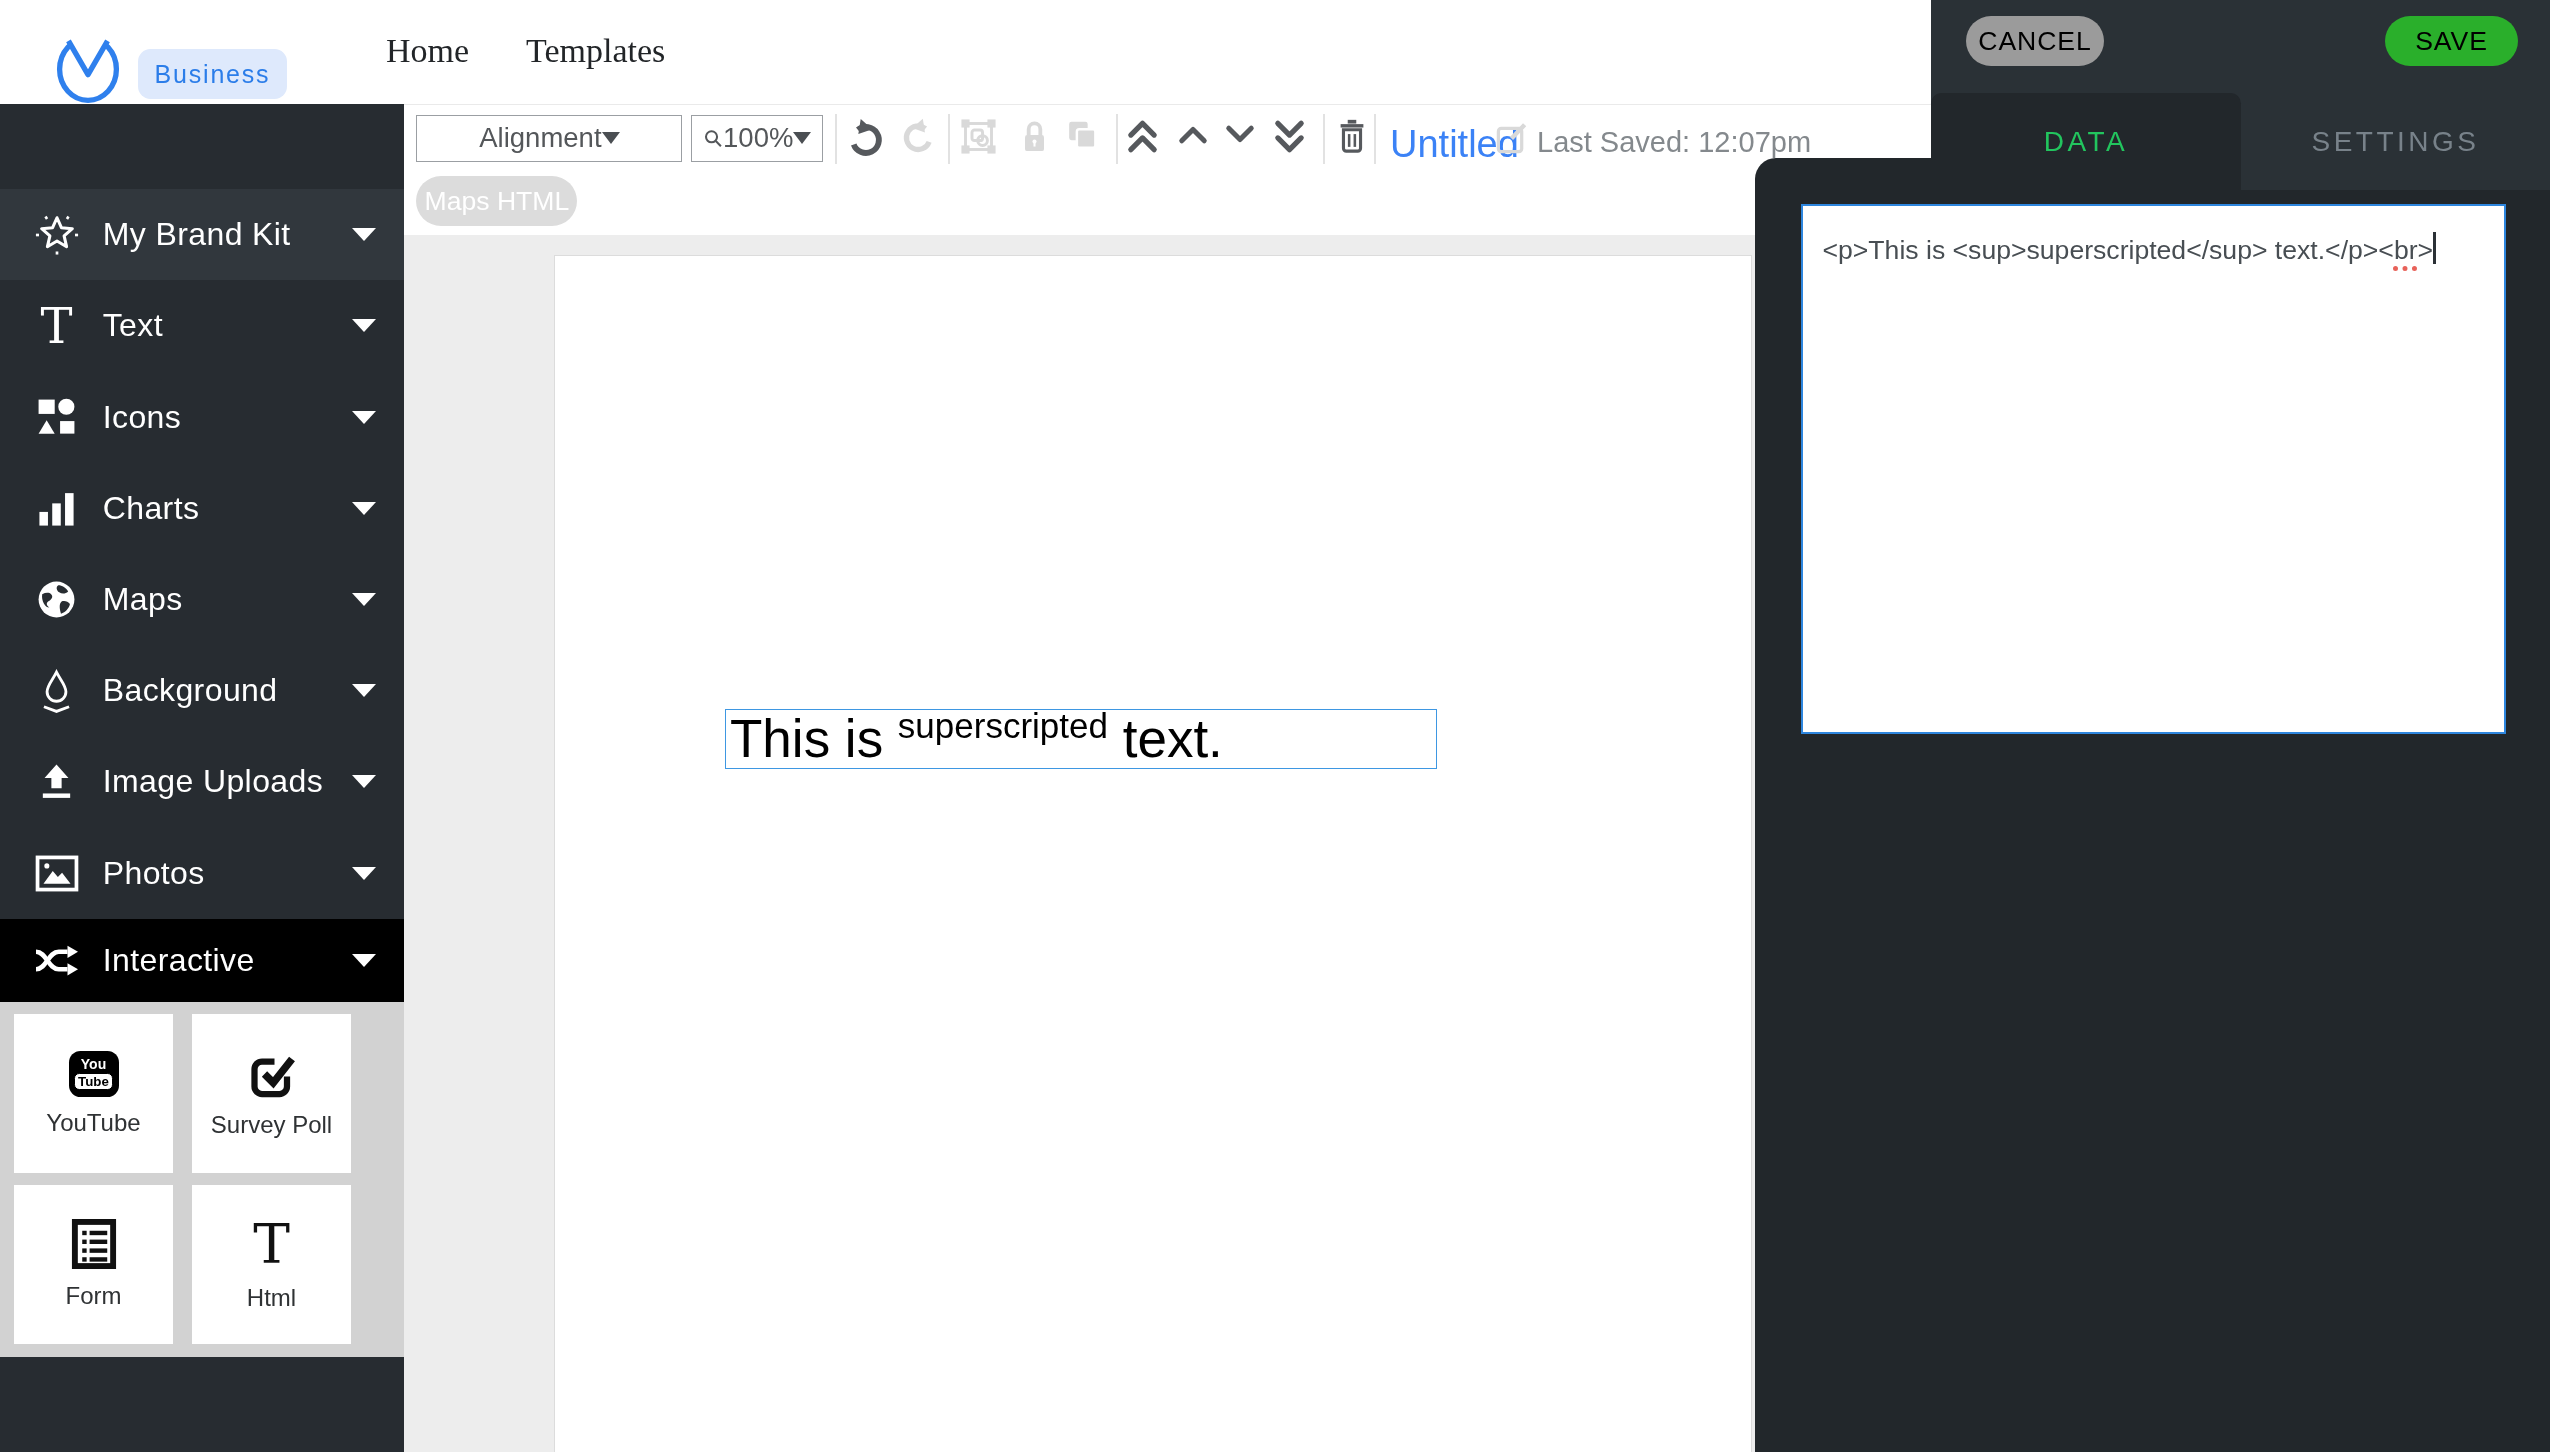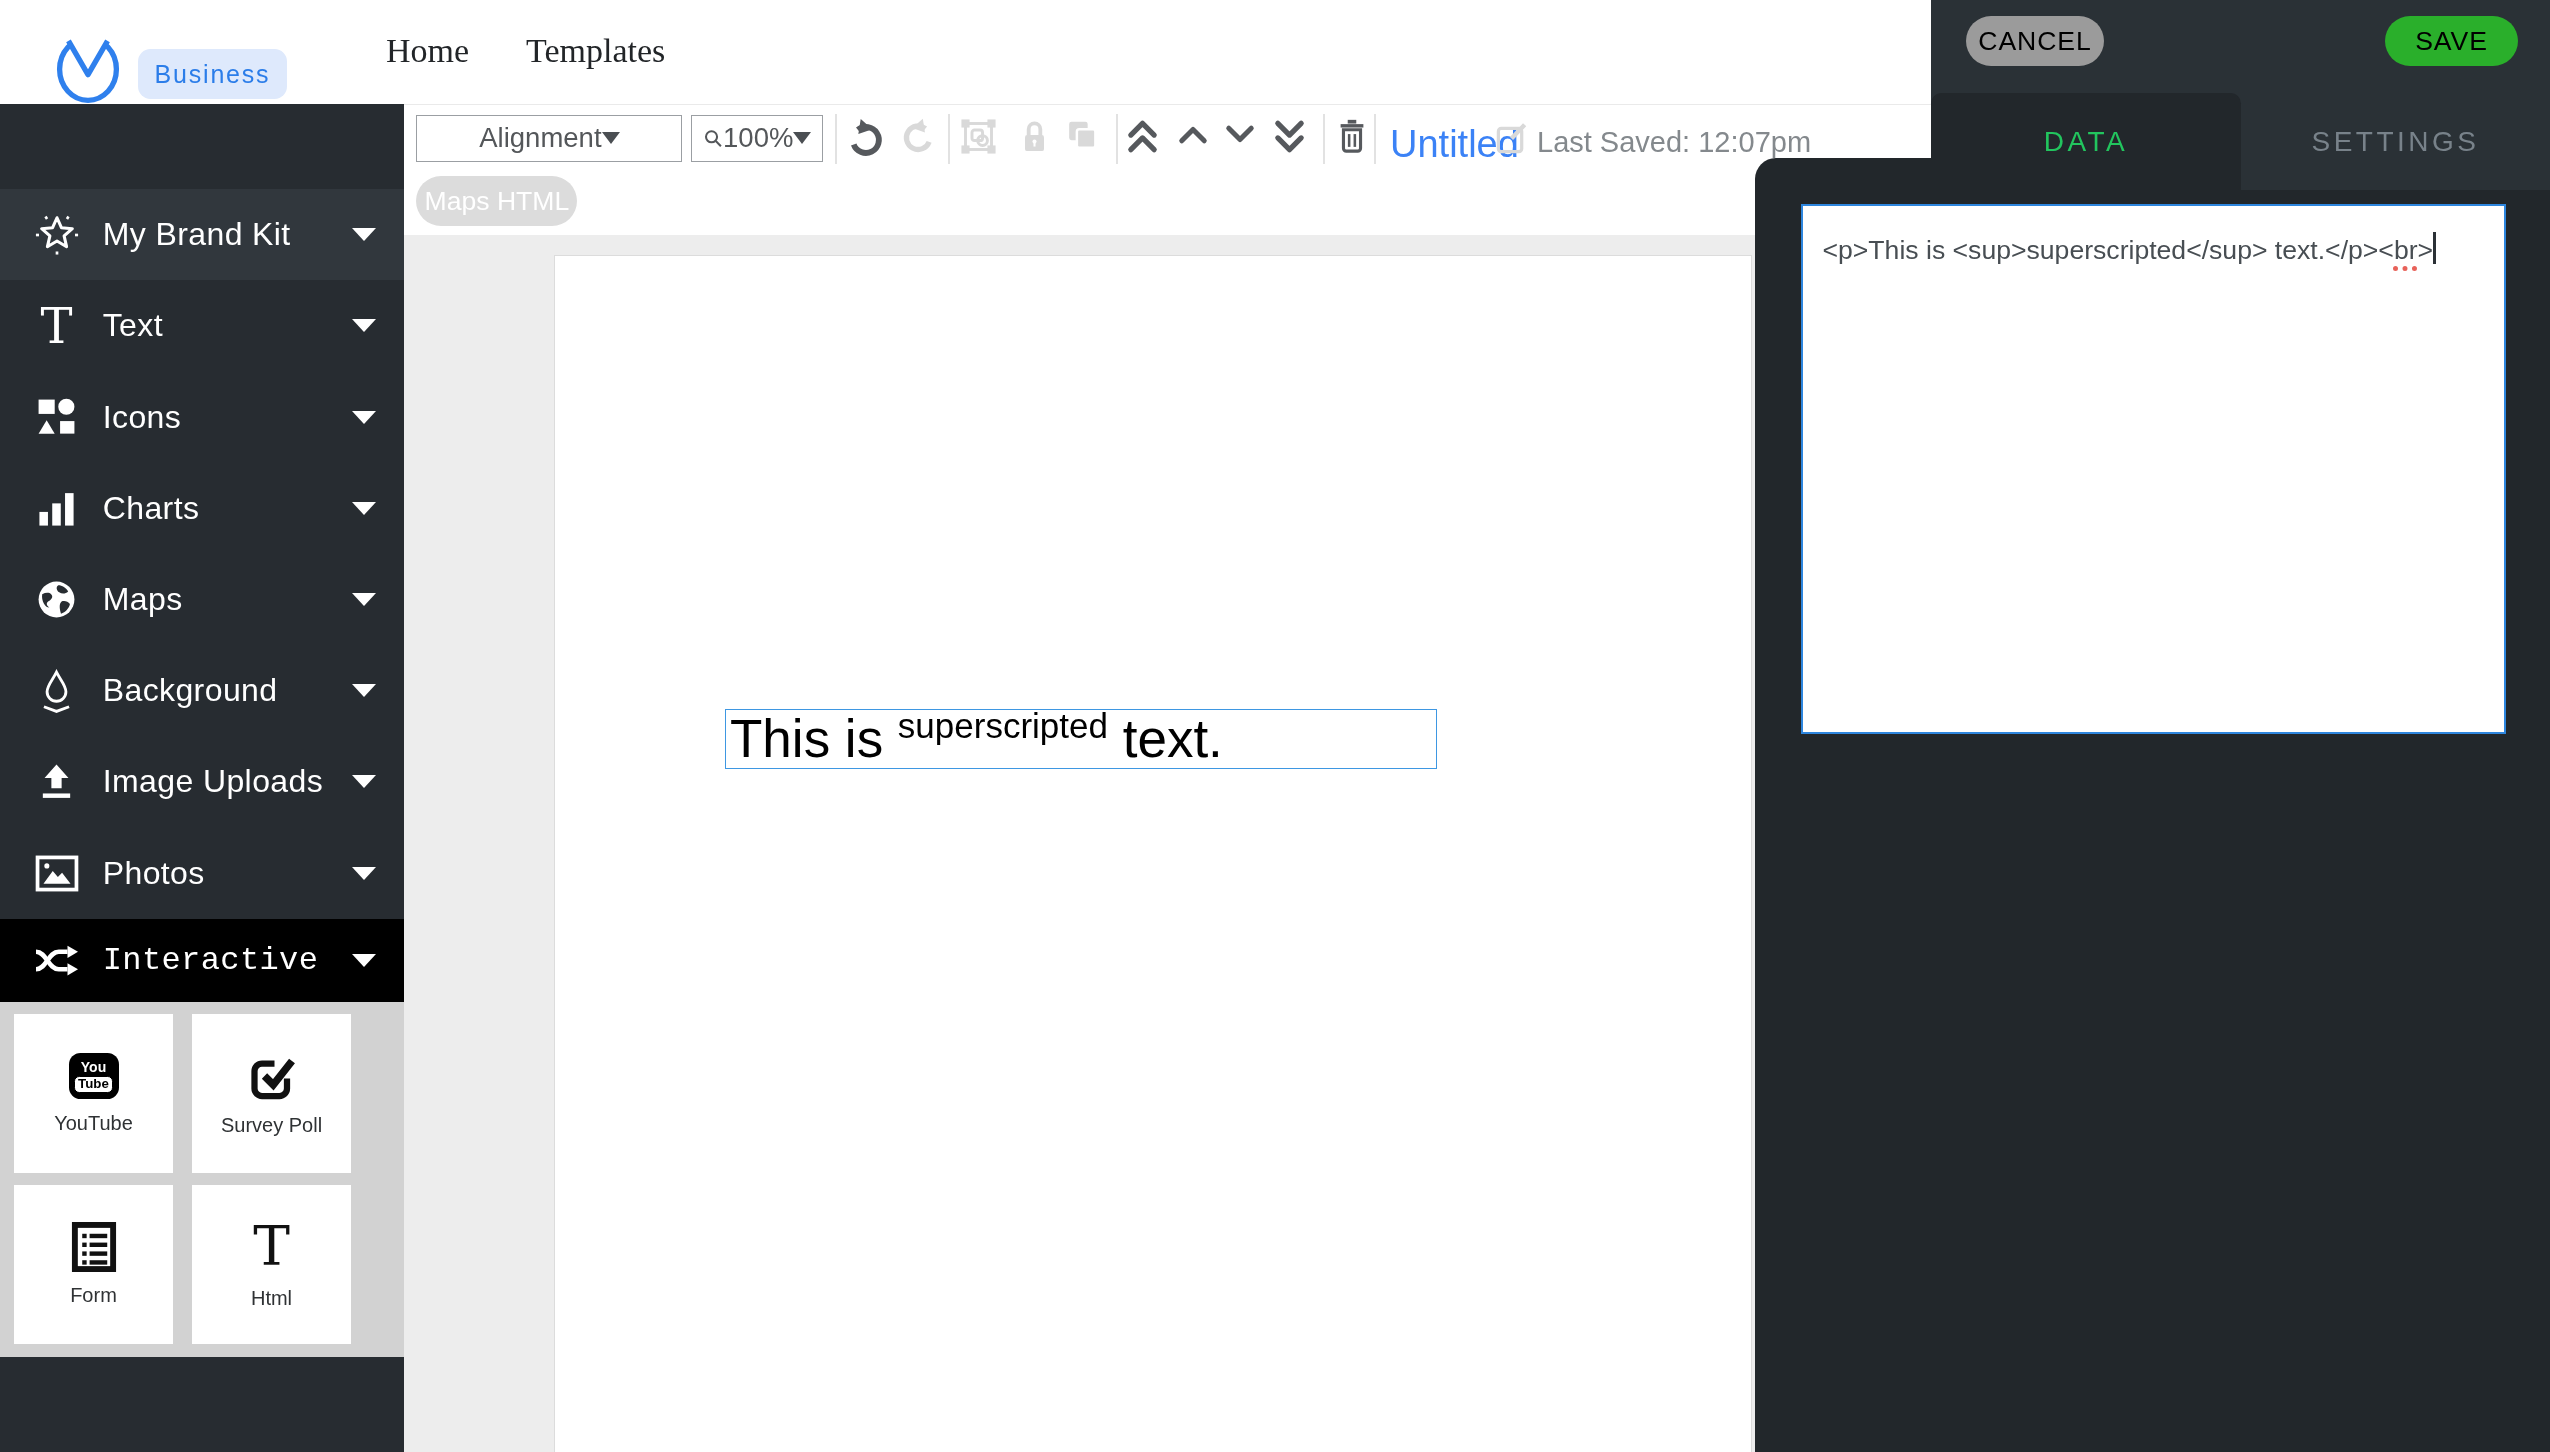--- a/index.html
+++ b/index.html
@@ -36,32 +36,32 @@
   .misspell { text-decoration:underline dotted #e8625a 5.3px; text-underline-offset:7px; }
   .caret-bar { display:inline-block; width:2.7px; height:32px; background:#2b3136;
     vertical-align:-5.3px; }
 
   
   .sidebar { left:0; top:104px; width:404px; height:1349px; background:#272c31; }
   .hamburger { left:325px; top:129px; width:43px; height:34px; cursor:pointer; }
   .hamburger div { width:43px; height:7px; background:#fff; border-radius:2.7px; margin-bottom:6.2px; }
   .side-item { left:0; width:404px; height:91px; display:flex; align-items:center; cursor:pointer; }
   .side-item.hl { background:#31373d; }
-  .side-item.active { background:#000; height:83px;font-family:Liberation Mono, monospace; }
+  .side-item.active { background:#000; height:83px; }
   .si-icon { width:57px; margin-left:28px; display:flex; justify-content:center; align-items:center; }
   .si-label { color:#fff; font-size:32px; margin-left:17.7px; letter-spacing:0.4px; }
   .si-caret { position:absolute; right:28px; width:0; height:0;
     border-left:12.4px solid transparent; border-right:12.4px solid transparent;
     border-top:13.3px solid #fff; }
   .serifT { font-family:"DejaVu Serif", serif; color:#fff; font-size:48px; line-height:1; }
 
   .tiles-panel { left:0; top:1002px; width:404px; height:355px; background:#d2d2d2; }
   .tile { width:159px; height:159px; background:#fff; display:flex; flex-direction:column;
     align-items:center; justify-content:center; cursor:pointer; }
-  .tile-label { font-size:20px; color:#2f3234; margin-top:12.4px; }
+  .tile-label { font-size:24px; color:#2f3234; margin-top:12.4px; }
   .yt-logo { width:50px; height:46px; background:#000; border-radius:11.5px; color:#fff;
     display:flex; flex-direction:column; align-items:center; justify-content:center;
     font-weight:bold; line-height:1; }
   .yt-logo .l1 { font-size:14px; }
   .yt-logo .l2 { font-size:13.3px; background:#fff; color:#000; border-radius:5.3px;
     padding:0.9px 3.5px; margin-top:1.8px; border:1.8px solid #000; }
   .htmlT { font-family:"DejaVu Serif", serif; color:#111; font-size:55px; line-height:1; }
 
   
   .toolbar { left:404px; top:104px; width:1527px; height:131px; background:#fff;

